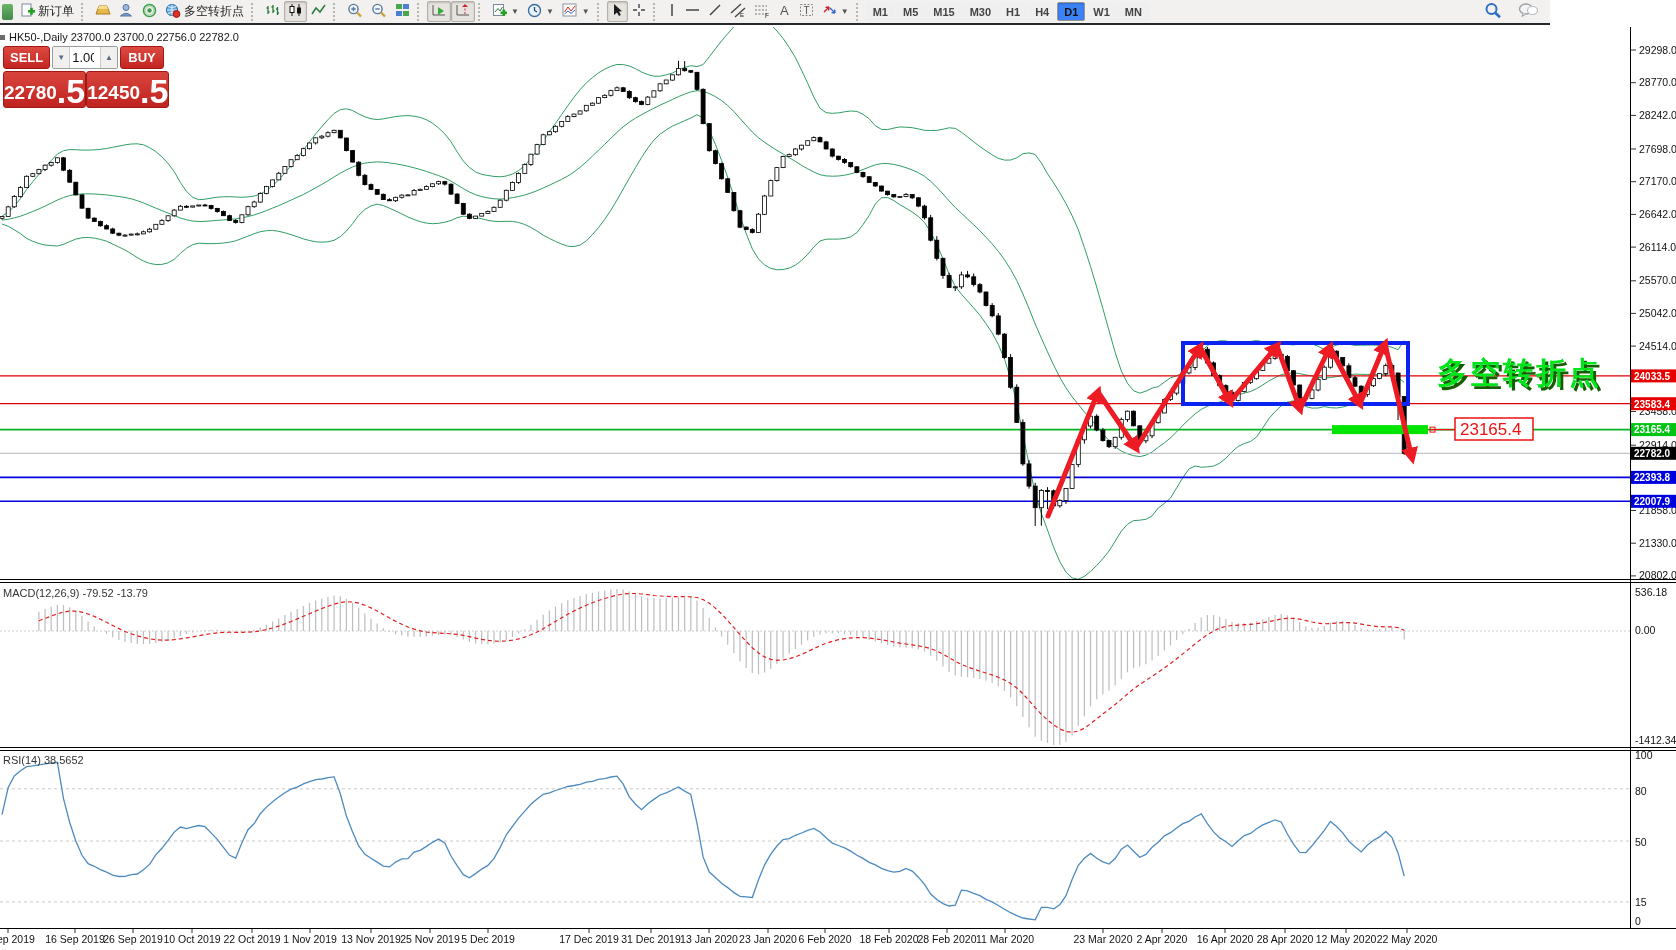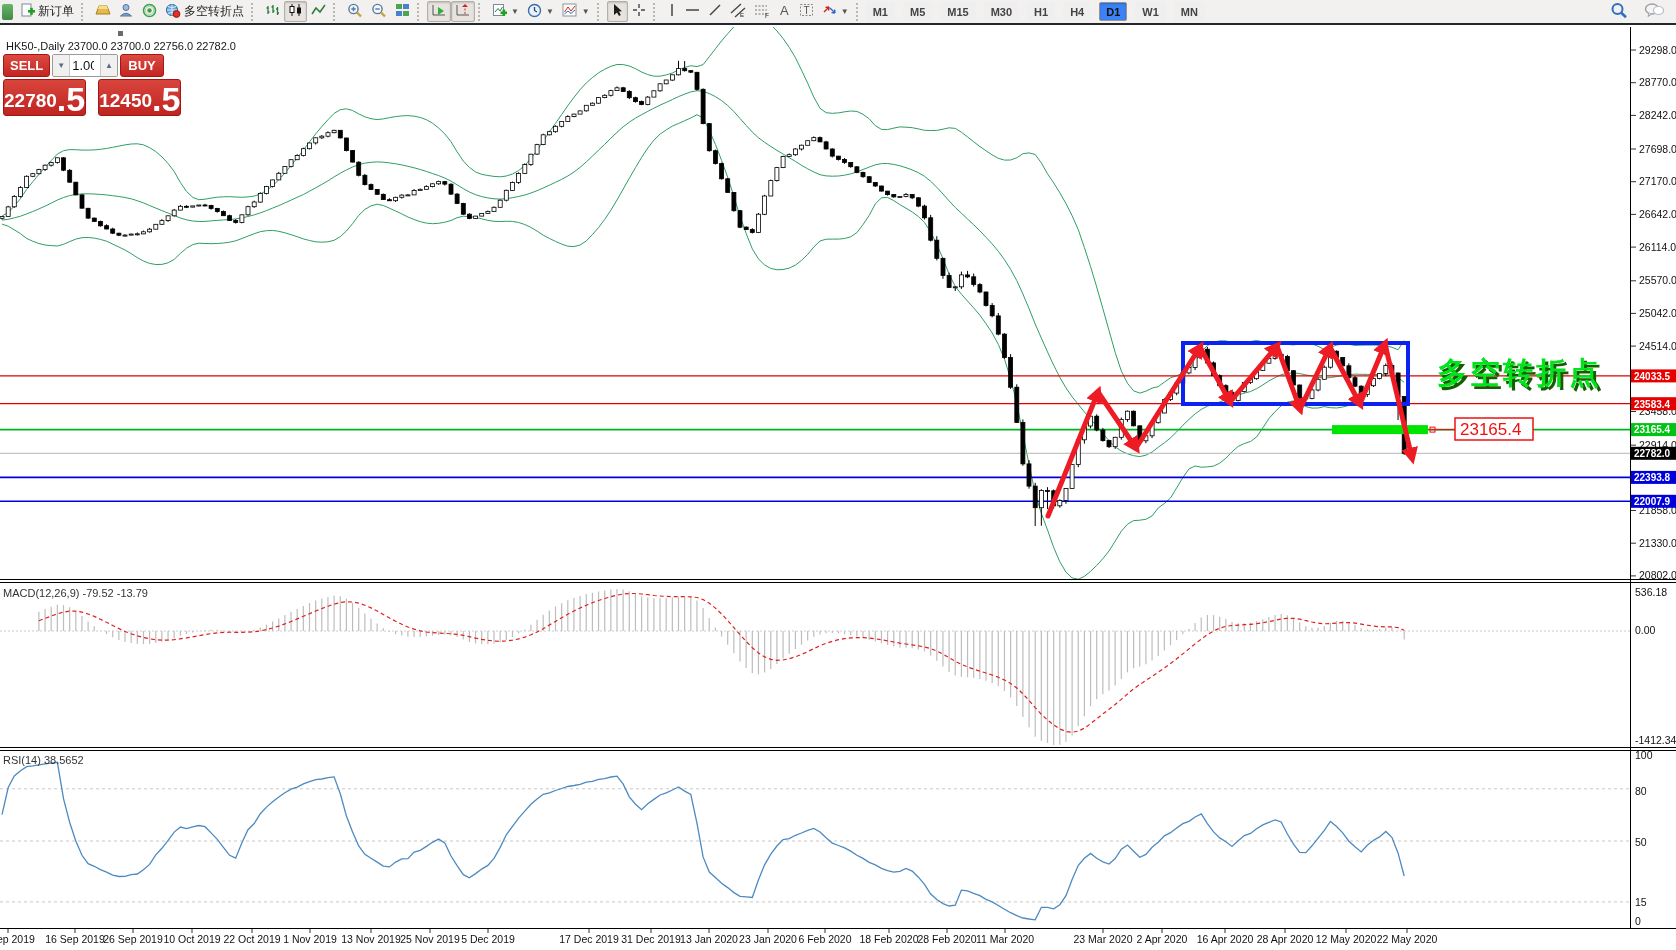--- a/index.html
+++ b/index.html
@@ -1,44 +1,44 @@
 <!DOCTYPE html>
 <html><head>
 <meta charset="utf-8">
 <style>
   html,body{margin:0;padding:0;}
   body{width:1676px;height:950px;overflow:hidden;background:#fff;
        font-family:"Liberation Sans",sans-serif;position:relative;}
   
-  .toolbar{position:absolute;top:0;left:0;width:1676px;height:25px;background:#f2f1ef;
+  .toolbar{position:absolute;top:0;left:0;width:1550px;height:25px;background:#f2f1ef;
            border-bottom:2px solid #23282d;display:flex;align-items:center;padding:0 2px;box-sizing:border-box;}
   .tbtn{height:21px;display:flex;align-items:center;justify-content:center;gap:3px;
         border:1px solid transparent;border-radius:2px;padding:0 3px;font-size:12px;color:#222;background:transparent;cursor:default;}
   .tbtn.pressed{background:#e7e4e0;border:1px solid #b3afa9;box-shadow:inset 0 1px 2px rgba(0,0,0,.18);}
   .thandle{width:5px;height:18px;margin:0 3px;border-left:2px dotted #b9b5af;}
   .tf-btn{font-size:11px;font-weight:bold;color:#444;padding:0 6px;height:19px;border:1px solid transparent;border-radius:2px;
           display:flex;align-items:center;}
   .tf-btn.active{background:#3b82f6;border:1px solid #979591;box-shadow:inset 0 1px 2px rgba(0,0,0,.2);color:#111;}
   .drop{font-size:8px;color:#555;margin-left:1px;}
   .tright{margin-left:auto;display:flex;align-items:center;gap:8px;padding-right:6px;}
   .partial-icon{width:11px;height:16px;background:linear-gradient(#58b059,#2f7d38);border-radius:2px;margin-right:3px;opacity:.9;}
   
-  .caption{position:absolute;left:6px;top:31px;font-size:11px;color:#161616;z-index:5;display:flex;align-items:center;gap:4px;flex-direction:column;}
+  .caption{position:absolute;left:0;top:31px;font-size:11px;color:#161616;z-index:5;display:flex;align-items:center;gap:4px;}
   .caption .cap-ico{width:5px;height:5px;background:#6b6b6b;display:inline-block;}
   
-  .trade-panel{position:absolute;left:3px;top:46px;width:161px;z-index:6;font-family:"Liberation Sans",sans-serif;margin-top:8px;}
+  .trade-panel{position:absolute;left:3px;top:46px;width:161px;z-index:6;font-family:"Liberation Sans",sans-serif;}
   .tp-row1{display:flex;gap:2px;height:23px;}
   .tp-btn{flex:0 0 44px;background:linear-gradient(#dc4a42,#c42521);border:1px solid #a31613;border-radius:3px;
           color:#fff;font-size:13px;font-weight:bold;display:flex;align-items:center;justify-content:center;}
   .tp-vol{flex:1;display:flex;border:1px solid #9b9b9b;background:#fff;border-radius:2px;overflow:hidden;}
   .tp-spin{width:17px;background:#f1f0ee;border:0;color:#5a6b8c;font-size:8px;display:flex;align-items:center;justify-content:center;}
   .tp-spin.left{border-right:1px solid #c9c9c9;}
   .tp-spin.right{border-left:1px solid #c9c9c9;}
   .tp-vol input{flex:1;border:0;outline:none;text-align:right;padding-right:6px;font-size:13px;color:#111;min-width:10px;}
-  .tp-row2{display:flex;gap:12px;margin-top:2px;height:37px;}
+  .tp-row2{display:flex;gap:0;margin-top:2px;height:37px;}
   .tp-price{flex:1;background:linear-gradient(#d8453d,#c02420);border:1px solid #a31613;border-radius:3px;
             color:#fff;display:flex;align-items:flex-end;justify-content:center;padding-bottom:1px;}
   .tp-price .pmain{font-size:19px;font-weight:bold;line-height:26px;}
   .tp-price .pbig{font-size:34px;font-weight:bold;line-height:30px;}
   
   .ic{display:inline-block;}
   svg text{font-family:"Liberation Sans",sans-serif;}
 </style>
 </head>
 <body>
@@ -267,21 +267,21 @@
   <button class="tbtn">
     <span class="ic"><svg width="15" height="14">
           <path d="M2 9 L7 4 M7 4 L3.5 4.4 M7 4 L6.6 7.5" stroke="#c22" stroke-width="1.4" fill="none"></path>
           <path d="M8 5 L13 10 M13 10 L9.5 9.6 M13 10 L12.6 6.5" stroke="#36c" stroke-width="1.4" fill="none"></path>
         </svg></span>
     <span class="drop">▼</span>
   </button>
 
   <span class="thandle"></span>
 
-  <span id="tf-group" style="display:flex;gap:8px;">
+  <span id="tf-group" style="display:flex;gap:1px;">
       <button class="tf-btn">M1</button>
       <button class="tf-btn">M5</button>
       <button class="tf-btn">M15</button>
       <button class="tf-btn">M30</button>
       <button class="tf-btn">H1</button>
       <button class="tf-btn">H4</button>
       <button class="tf-btn active">D1</button>
       <button class="tf-btn">W1</button>
       <button class="tf-btn">MN</button>
     </span>

